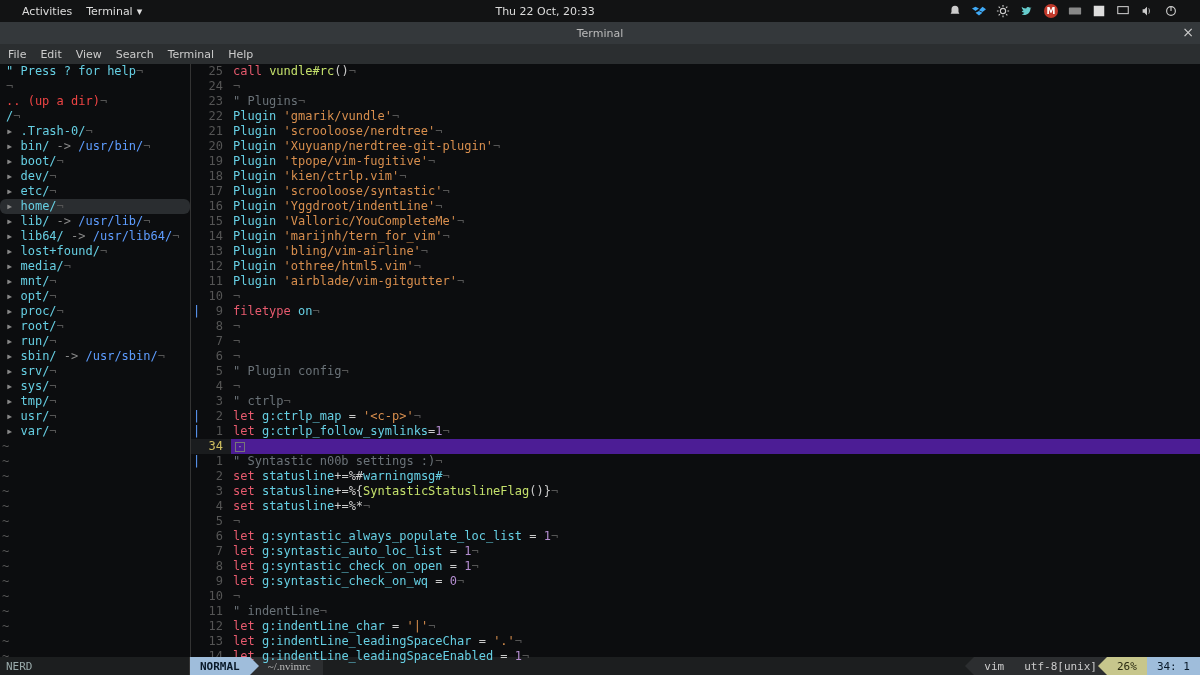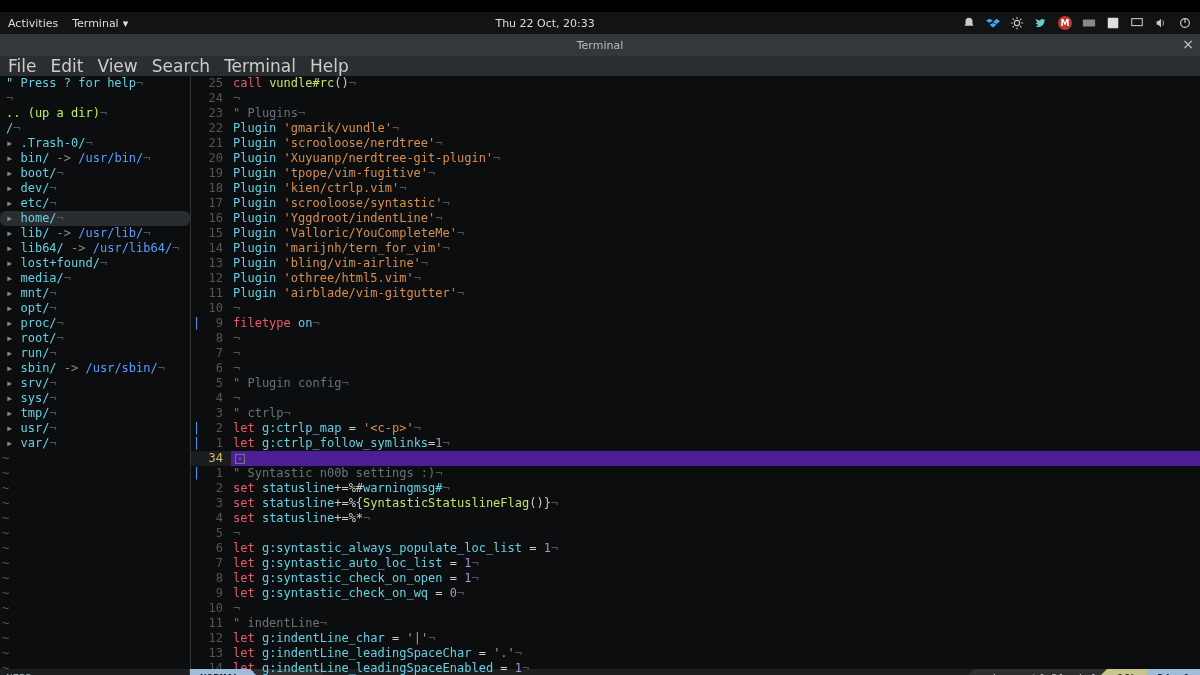--- a/index.html
+++ b/index.html
@@ -1,28 +1,28 @@
 <!DOCTYPE html>
 <html><head>
 <meta charset="utf-8">
 <style>
   * { margin: 0; padding: 0; box-sizing: border-box; }
   html, body { width: 1200px; height: 675px; overflow: hidden; background: #000; font-family: "DejaVu Sans Mono", monospace; font-size: 12px; color: #ccc; }
-  .topbar { height: 22px; background: #121314; display: flex; align-items: center; color: #ddd; padding: 0 8px; font-family: "DejaVu Sans", sans-serif; font-size: 11px; margin-top: 12px; }
+  .topbar { height: 22px; background: #121314; display: flex; align-items: center; color: #ddd; padding: 0 22px; font-family: "DejaVu Sans", sans-serif; font-size: 11px; }
   .topbar .left { display: flex; align-items: center; gap: 10px; }
   .topbar .center { flex: 1; text-align: center; }
   .topbar .right { display: flex; align-items: center; gap: 10px; }
   .tray-icon svg { width: 14px; height: 14px; display: block; }
   .tray-icon { display:inline-flex; align-items:center; }
   .term-icon { display:inline-flex; align-items:center; gap:4px;}
   .dot { width:14px; height:14px; border-radius:50%; display:inline-flex; align-items:center; justify-content:center;}
   .dot.red { background:#c0392b; color:#fff; font-size:9px; font-weight:bold;}
   .titlebar { height: 22px; background: #34383b; display:flex; align-items:center; justify-content:center; color:#bbb; position:relative; font-family:"DejaVu Sans",sans-serif; font-size:11px;}
   .titlebar .closebtn { position:absolute; right:6px; top:3px; color:#ccc; font-size:14px; line-height:14px; cursor:pointer;}
-  .menubar { height: 20px; background: #2b2e30; display:flex; align-items:center; gap: 14px; padding: 0 8px; color:#ccc; font-family:"DejaVu Sans",sans-serif; font-size:17px;}
+  .menubar { height: 20px; background: #2b2e30; display:flex; align-items:center; gap: 14px; padding: 0 8px; color:#ccc; font-family:"DejaVu Sans",sans-serif; font-size:11px;}
   .menubar span { cursor: pointer; }
   .editor { height: calc(675px - 22px - 22px - 20px - 18px); display:flex; background:#0c0d0f; }
   .nerd { width: 190px; background:#0c0d0f; color:#ddd; padding: 0; position:relative; }
   .nerd .line { white-space: pre; padding-left: 6px; line-height:15px; }
   .nerd .dir { color:#66cfe3; }
   .nerd .linkto { color:#5e9dff; }
   .nerd .highlight { background:#2a2d30;border-radius:6px; }
   .nerd .help { color:#66cfe3; }
   .nerd .eol { color:#555; }
   .nerd .tilde { color:#555; padding-left:2px; line-height:15px;}
@@ -136,21 +136,21 @@
   <span>View</span>
   <span>Search</span>
   <span>Terminal</span>
   <span>Help</span>
 </div>
 
 <div class="editor">
   <div class="nerd" id="nerd">
       <div class="line"><span class="help">" Press ? for help</span><span class="eol">¬</span></div>
       <div class="line"><span class="eol">¬</span></div>
-      <div class="line"><span style="color:#bef264">.. (up a dir)</span><span class="eol">¬</span></div>
+      <div class="line"><span style="color:#ef4444">.. (up a dir)</span><span class="eol">¬</span></div>
       <div class="line"><span class="dir">/</span><span class="eol">¬</span></div>
       <div class="line"><span style="color:#888">▸ </span><span class="dir">.Trash-0/</span><span class="eol">¬</span></div>
       <div class="line"><span style="color:#888">▸ </span><span class="dir">bin/</span> <span style="color:#888">-&gt;</span> <span class="linkto">/usr/bin/</span><span class="eol">¬</span></div>
       <div class="line"><span style="color:#888">▸ </span><span class="dir">boot/</span><span class="eol">¬</span></div>
       <div class="line"><span style="color:#888">▸ </span><span class="dir">dev/</span><span class="eol">¬</span></div>
       <div class="line"><span style="color:#888">▸ </span><span class="dir">etc/</span><span class="eol">¬</span></div>
       <div class="line highlight"><span style="color:#888">▸ </span><span class="dir">home/</span><span class="eol">¬</span></div>
       <div class="line"><span style="color:#888">▸ </span><span class="dir">lib/</span> <span style="color:#888">-&gt;</span> <span class="linkto">/usr/lib/</span><span class="eol">¬</span></div>
       <div class="line"><span style="color:#888">▸ </span><span class="dir">lib64/</span> <span style="color:#888">-&gt;</span> <span class="linkto">/usr/lib64/</span><span class="eol">¬</span></div>
       <div class="line"><span style="color:#888">▸ </span><span class="dir">lost+found/</span><span class="eol">¬</span></div>

